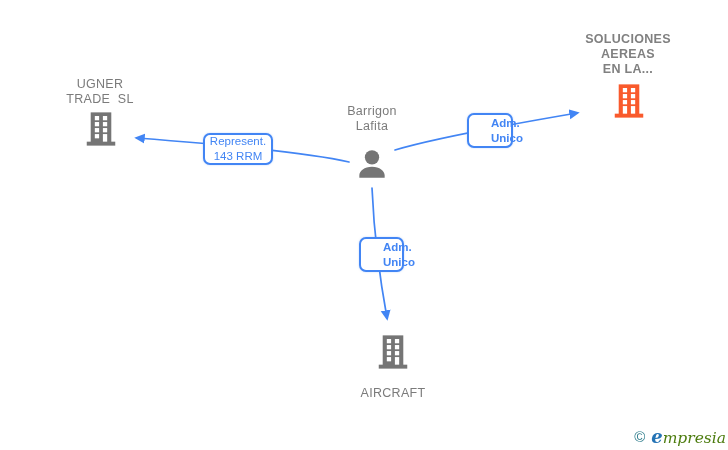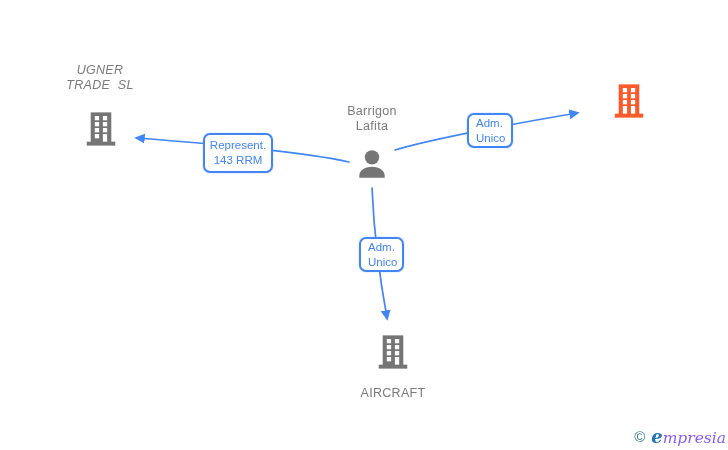--- a/index.html
+++ b/index.html
@@ -21,46 +21,46 @@
   .icon.orange{color:#F95A2C;}
 
   .edge-label{
     position:absolute;box-sizing:border-box;background:#ffffff;
     border:2px solid #4285F4;border-radius:7px;
     color:#4285F4;font-size:11.5px;line-height:15px;
     display:flex;flex-direction:column;justify-content:center;
     box-shadow:0 0 2px rgba(66,133,244,.35);
   }
   .edge-label.centered{align-items:center;}
-  .edge-label.padded{padding-left:7px;}
+  .edge-label.padded{padding-left:22px;font-weight:bold;}
   .edge-label div{white-space:pre;}
 
-  #label-represent{left:203px;top:133px;width:70px;height:40px;}
+  #label-represent{left:203px;top:133px;width:70px;height:32px;}
   #label-adm-right{left:467px;top:113px;width:46px;height:35px;}
   #label-adm-bottom{left:359px;top:237px;width:45px;height:35px;}
 
-  #ugner-label{left:30px;top:63px;width:140px;font-style:italic;}
+  #ugner-label{left:30px;top:77px;width:140px;}
   #ugner-icon{left:82px;top:110px;width:38px;height:38px;}
 
   #person-label{left:307px;top:104px;width:130px;}
   #person-icon{left:352px;top:146px;width:40px;height:40px;}
 
   #soluciones-label{left:558px;top:32px;width:140px;}
   #soluciones-icon{left:610px;top:82px;width:38px;height:38px;}
 
   #aircraft-icon{left:374px;top:333px;width:38px;height:38px;}
   #aircraft-label{left:318px;top:386px;width:150px;line-height:15.5px;}
 
   #footer{
     position:absolute;right:2px;bottom:3px;display:flex;align-items:center;
   }
   #footer .copy{color:#2E7D8C;font-size:15px;margin-right:6px;}
   #footer .brand{font-family:"DejaVu Serif",serif;font-style:italic;}
   #footer .brand .e{color:#2473B5;font-size:18px;font-weight:bold;}
-  #footer .brand .rest{color:#8b5cf6;font-size:15.5px;margin-top:33px;}
+  #footer .brand .rest{color:#4d7c0f;font-size:15.5px;margin-top:33px;}
 </style>
 </head>
 <body>
 
 <div id="canvas">
 
   <svg id="edges" viewBox="0 0 728 450">
     <defs>
       <marker id="ah" viewBox="0 0 10 10" refX="7" refY="5" markerWidth="6.5" markerHeight="6.5" orient="auto">
         <path d="M0 0.5 L9.5 5 L0 9.5 Z" fill="#4285F4"></path>
@@ -105,20 +105,25 @@
 
   <div class="node-label" id="person-label">
     <div>Barrigon</div>
     <div>Lafita</div>
   </div>
   <svg class="icon gray" id="person-icon" viewBox="0 0 24 24">
     <circle cx="12" cy="6.8" r="4.3" fill="currentColor"></circle>
     <path d="M12 12.4c-4.6 0-7.6 2.6-7.6 5.2V19h15.2v-1.4c0-2.6-3-5.2-7.6-5.2z" fill="currentColor"></path>
   </svg>
 
+  <div class="node-label bold" id="soluciones-label">
+    <div>SOLUCIONES</div>
+    <div>AEREAS</div>
+    <div>EN LA...</div>
+  </div>
   <svg class="icon orange" id="soluciones-icon" viewBox="0 0 24 24">
     <rect x="5.5" y="1.5" width="13" height="19.5" fill="currentColor"></rect>
     <rect x="3" y="20" width="18" height="2.5" fill="currentColor"></rect>
     <g fill="#ffffff">
       <rect x="8.1" y="3.8" width="2.7" height="2.7"></rect>
         <rect x="13.2" y="3.8" width="2.7" height="2.7"></rect>
       <rect x="8.1" y="7.6" width="2.7" height="2.7"></rect>
         <rect x="13.2" y="7.6" width="2.7" height="2.7"></rect>
       <rect x="8.1" y="11.4" width="2.7" height="2.7"></rect>
         <rect x="13.2" y="11.4" width="2.7" height="2.7"></rect>

